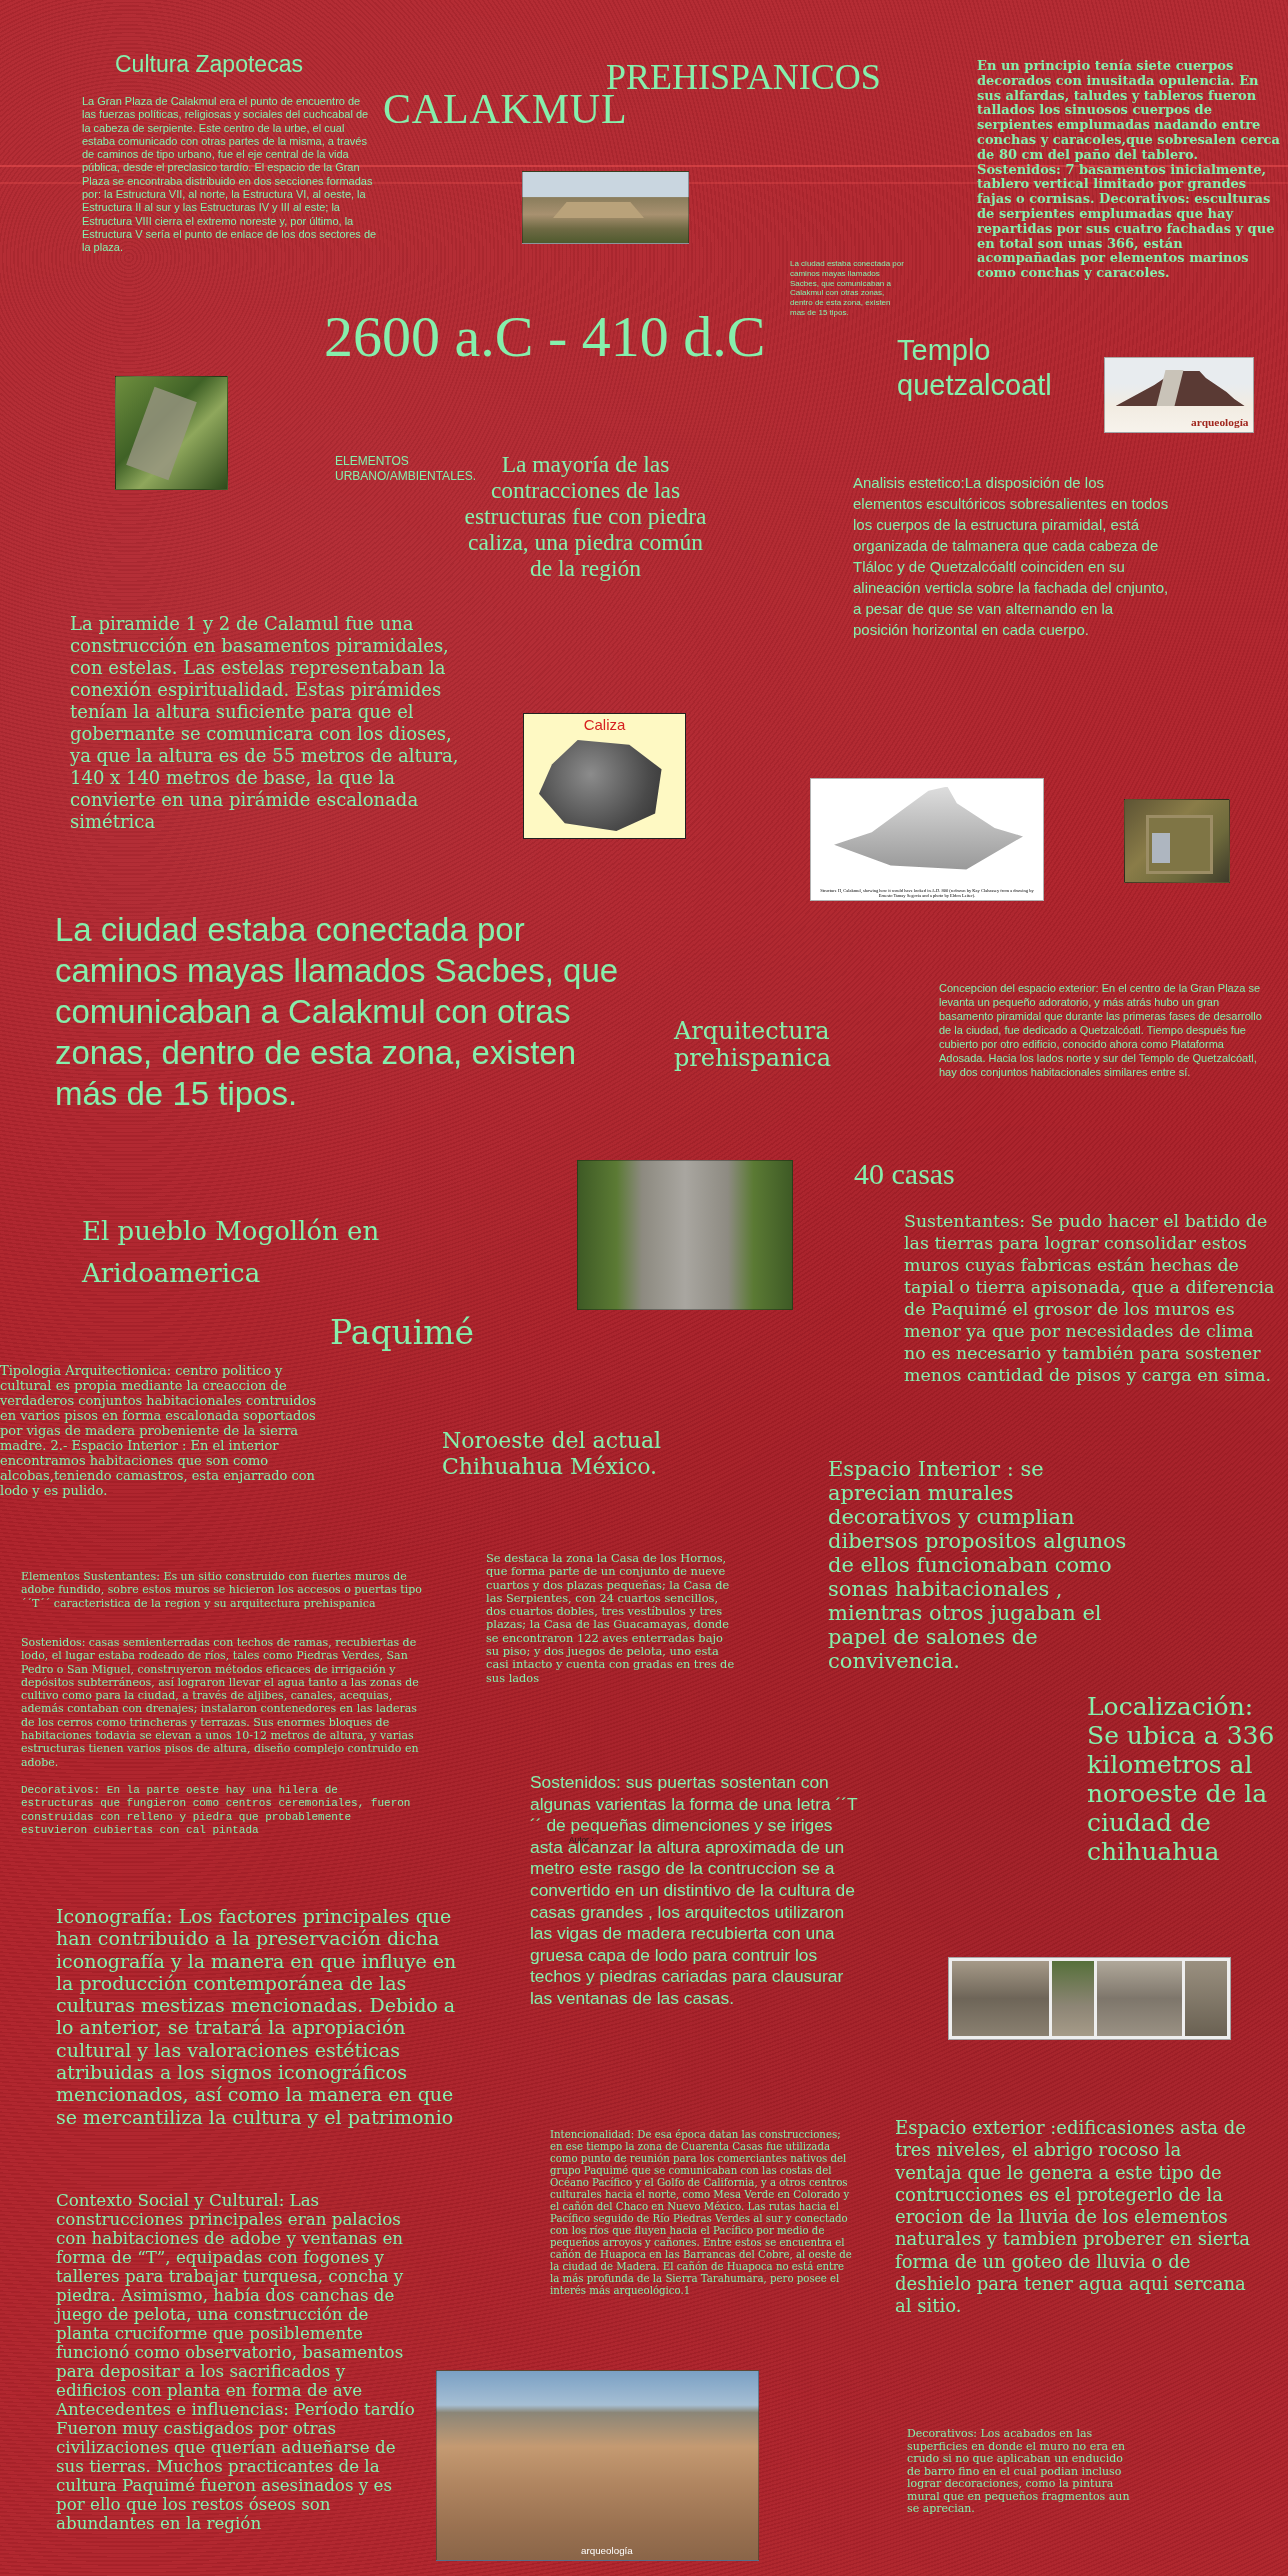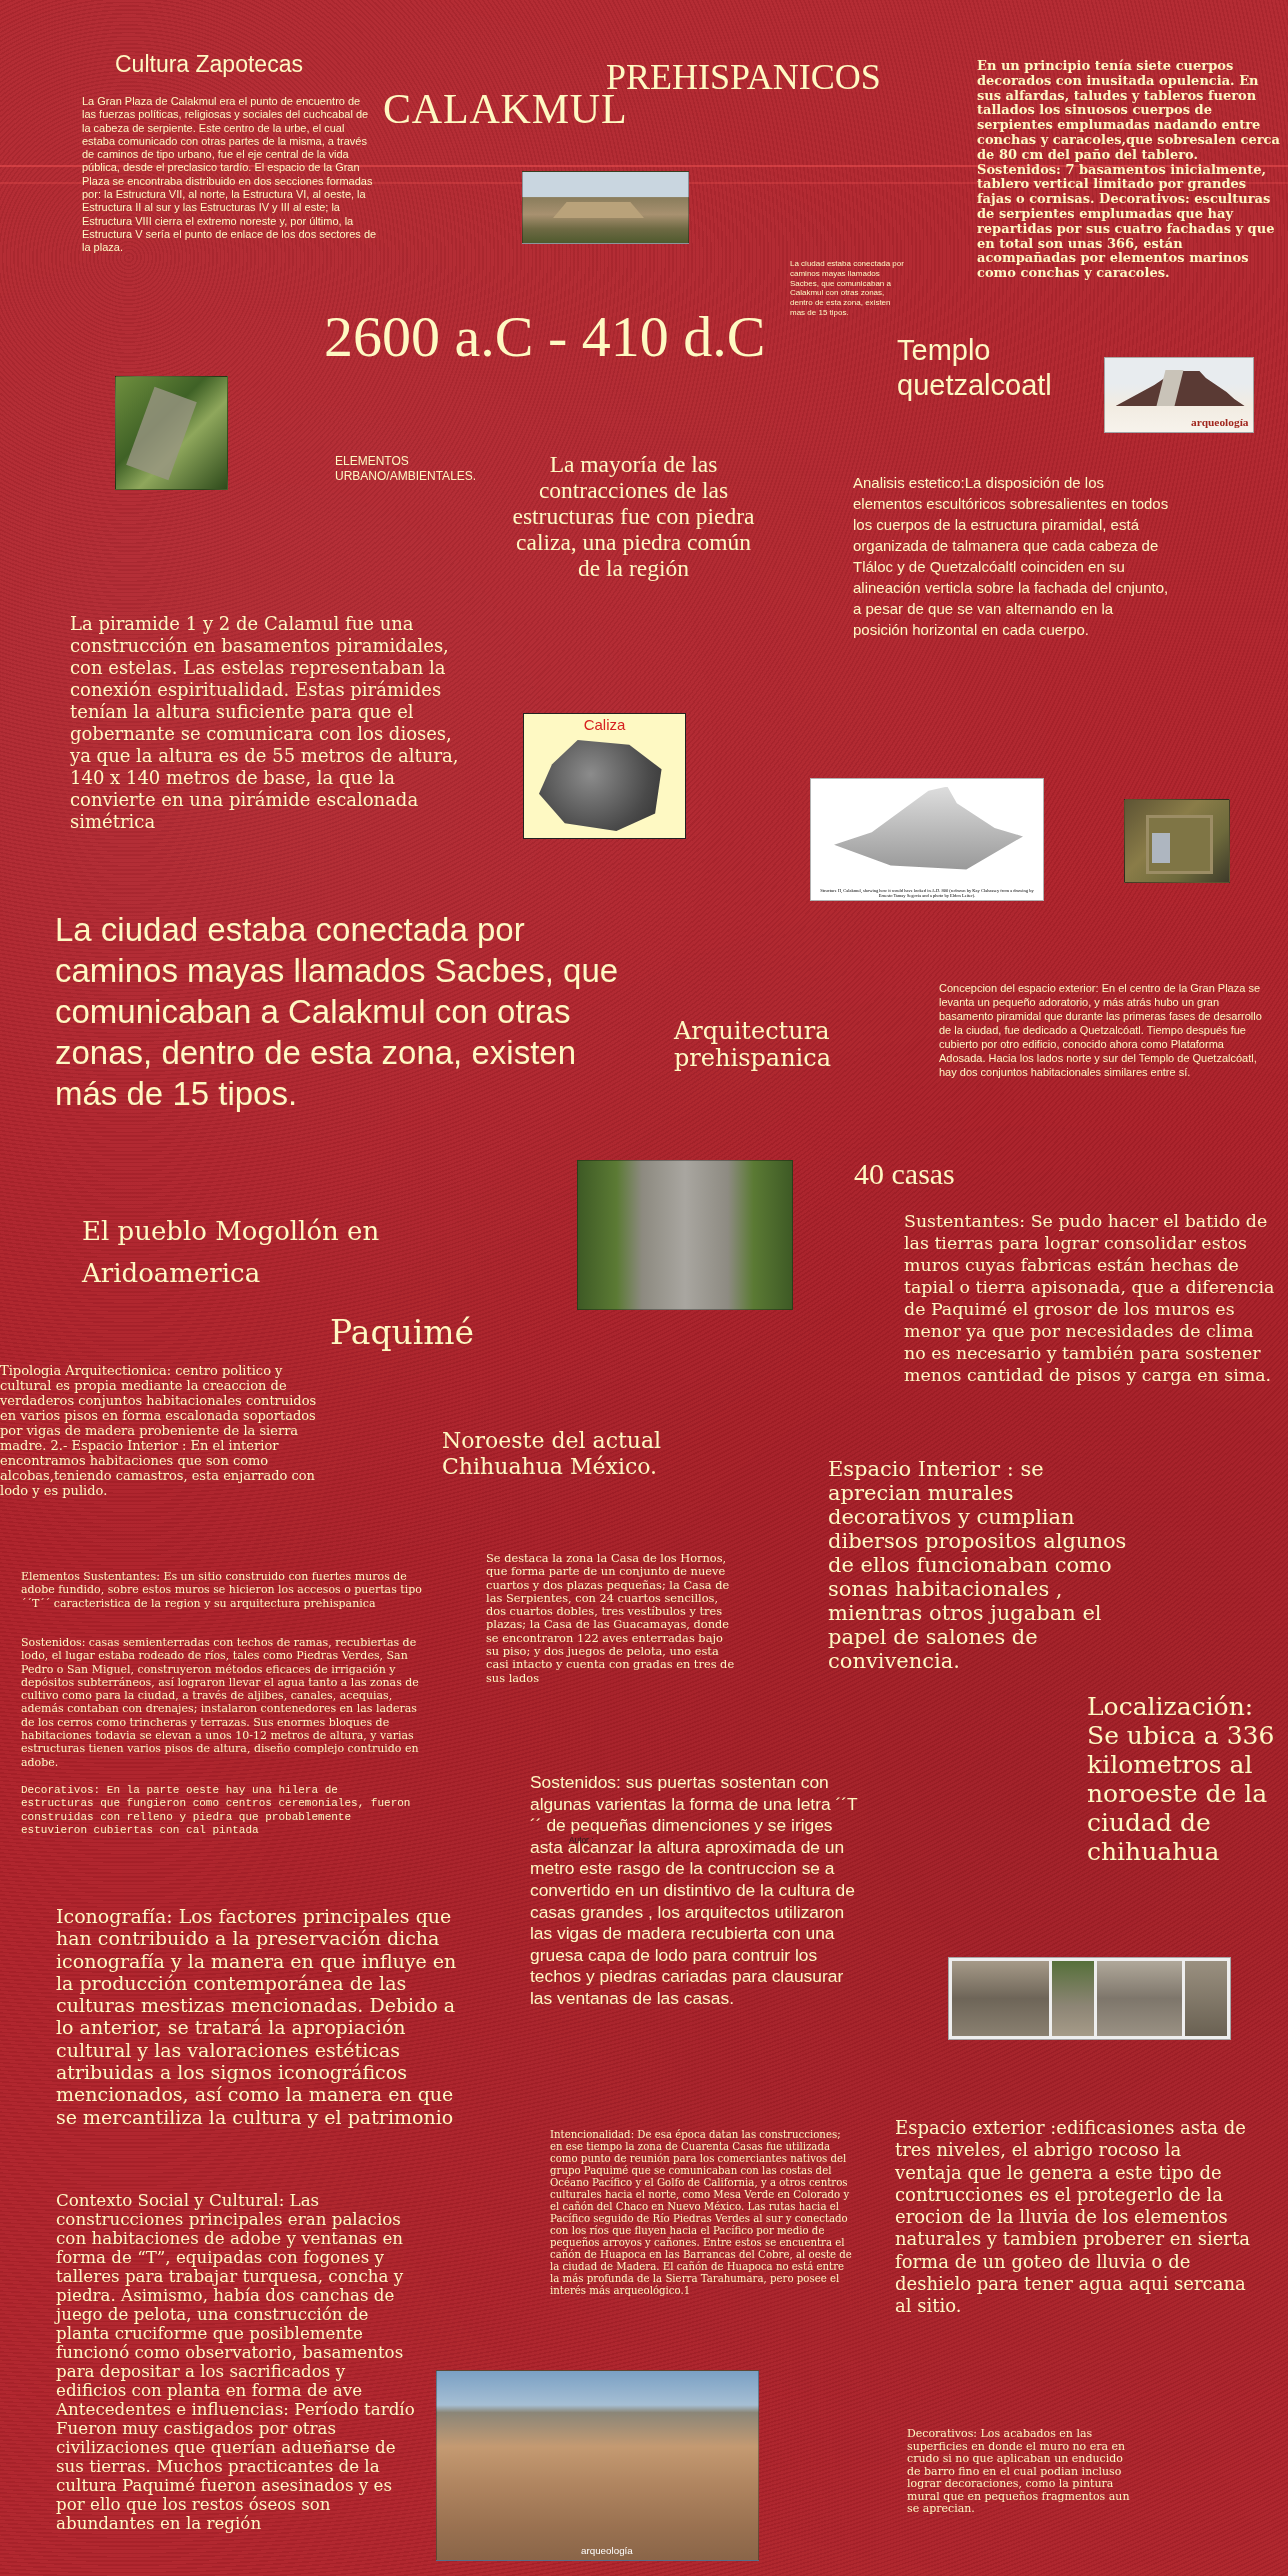--- a/index.html
+++ b/index.html
@@ -7,21 +7,21 @@
     width:1289px; height:2576px; position:relative; overflow:hidden;
     background:#b1232b;
     background-image:
       radial-gradient(circle at 20% 30%, rgba(255,255,255,0.04) 0, transparent 40%),
       radial-gradient(circle at 80% 70%, rgba(0,0,0,0.08) 0, transparent 45%),
       repeating-radial-gradient(circle at 10% 10%, rgba(0,0,0,0.05) 0 1.5px, rgba(255,255,255,0.02) 1.5px 3.8px),
       linear-gradient(180deg, #b22830 0%, #ad2029 50%, #b0242c 100%);
     color:#fff;
   }
   .band { position:absolute; left:0; width:1289px; height:2.3px; background:rgba(235,80,80,0.55); }
-  .t { position:absolute; color:#fef9c3; margin:0; }
+  .t { position:absolute; color:#86efac; margin:0; }
   .sans { font-family:"Liberation Sans", "DejaVu Sans", sans-serif; }
   .serif { font-family:"DejaVu Serif", "Liberation Serif", serif; }
   .lserif { font-family:"Liberation Serif", "DejaVu Serif", serif; }
   .img { position:absolute; overflow:hidden; border:0.8px solid rgba(0,0,0,0.3); }
 </style>
 </head>
 <body>
 
 <div class="band" style="top:165px;"></div>
 <div class="band" style="top:182px;height:1.5px;opacity:.6;"></div>
@@ -51,21 +51,21 @@
   <span style="position:absolute;right:4.5px;bottom:4.5px;font-family:'Liberation Serif',serif;font-weight:bold;color:#a0271f;font-size:11.4px;">arqueología</span>
 </div>
 
 <div class="img" style="left:115px;top:376px;width:111px;height:112px;background:linear-gradient(135deg,#6f8f3e 0%,#3f6126 40%,#8fa75c 60%,#2e4a1b 100%);">
   <div style="position:absolute;left:23px;top:15px;width:45px;height:83px;background:#9a9683;transform:rotate(20deg);opacity:.8;"></div>
 </div>
 
 <p class="t sans" style="left:335px;top:454px;font-size:12px;line-height:15px;white-space:pre-line;">ELEMENTOS
 URBANO/AMBIENTALES.</p>
 
-<p class="t lserif" style="left:457px;top:451px;width:257px;text-align:center;font-size:23.5px;line-height:26px;margin-left:48px;">La mayoría de las contracciones de las estructuras fue con piedra caliza, una piedra común de la región</p>
+<p class="t lserif" style="left:457px;top:451px;width:257px;text-align:center;font-size:23.5px;line-height:26px;">La mayoría de las contracciones de las estructuras fue con piedra caliza, una piedra común de la región</p>
 
 <p class="t sans" style="left:853px;top:472px;width:318px;font-size:15px;line-height:21px;">Analisis estetico:La disposición de los elementos escultóricos sobresalientes en todos los cuerpos de la estructura piramidal, está organizada de talmanera que cada cabeza de Tláloc y de Quetzalcóaltl coinciden en su alineación verticla sobre la fachada del cnjunto, a pesar de que se van alternando en la posición horizontal en cada cuerpo.</p>
 
 <p class="t serif" style="left:70px;top:613px;width:394px;font-size:18px;line-height:22px;">La piramide 1 y 2 de Calamul fue una construcción en basamentos piramidales, con estelas. Las estelas representaban la conexión espiritualidad. Estas pirámides tenían la altura suficiente para que el gobernante se comunicara con los dioses, ya que la altura es de 55 metros de altura, 140 x 140 metros de base, la que la convierte en una pirámide escalonada simétrica</p>
 
 <div class="img" style="left:523px;top:713px;width:161px;height:124px;background:#fef9c3;border:1.5px solid #222;">
   <span style="position:absolute;left:0;right:0;top:1.5px;text-align:center;font-family:'Liberation Sans',sans-serif;color:#d62020;font-size:15px;">Caliza</span>
   <div style="position:absolute;left:15px;top:21px;width:129px;height:98px;background:radial-gradient(circle at 40% 40%,#8c8c8c,#4a4a4a 60%,#2a2a2a 100%);clip-path:polygon(10% 30%,30% 5%,70% 10%,95% 35%,90% 80%,60% 98%,20% 90%,0 60%);"></div>
 </div>
 

